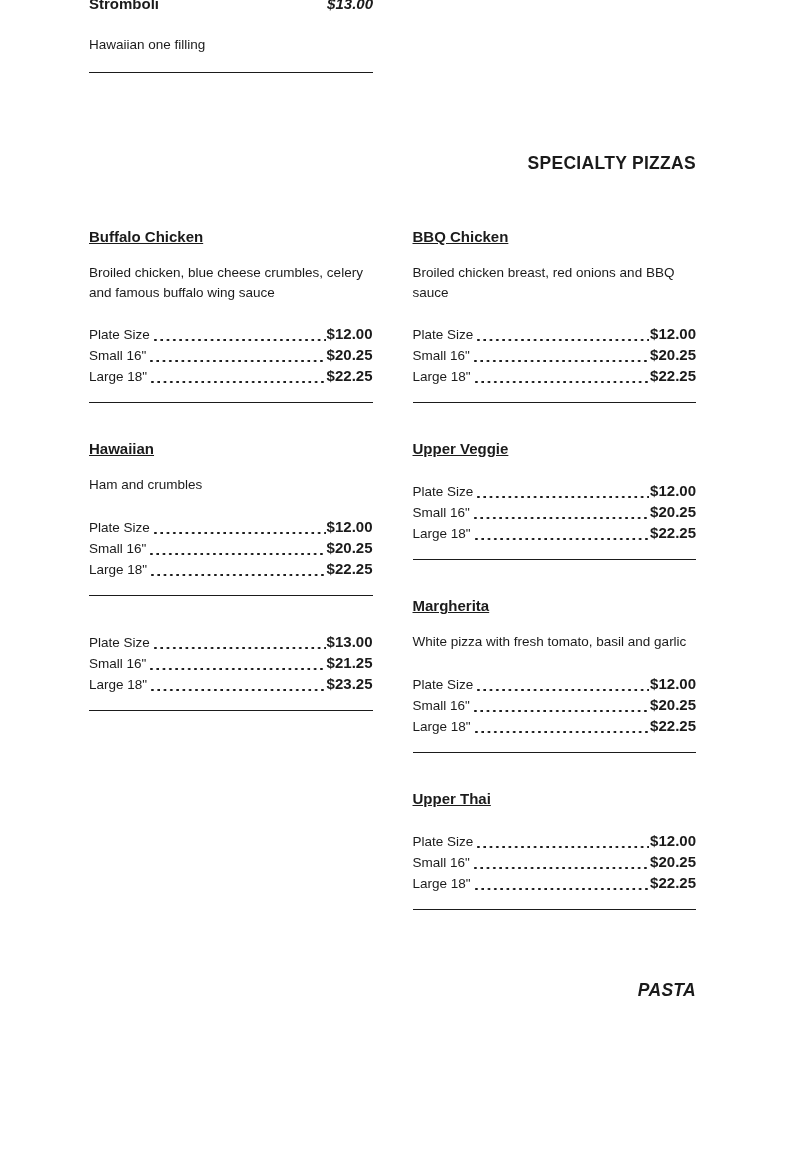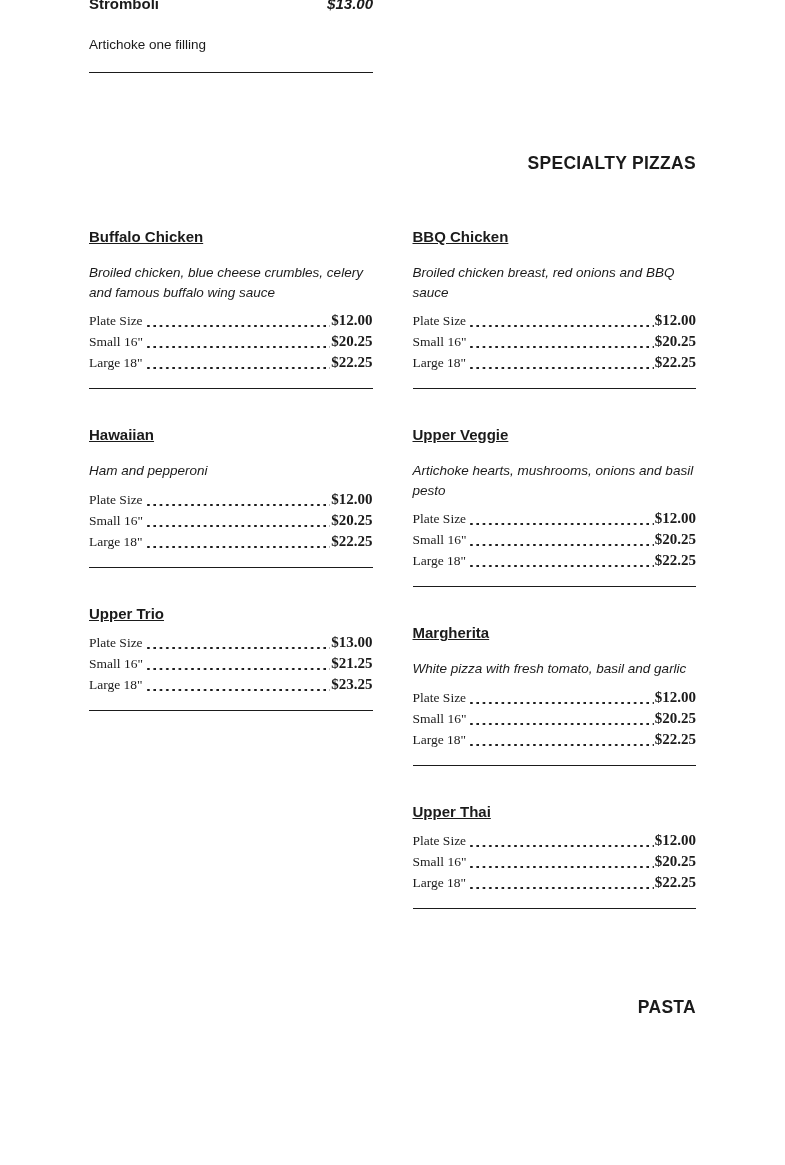--- a/index.html
+++ b/index.html
@@ -36,36 +36,36 @@
 
   
   .section-title {
     font-size: 17.5px;
     font-weight: 700;
     letter-spacing: 0.3px;
     text-align: right;
     line-height: 24px;
     margin: 78px 0 0;
   }
-  .section-title.pasta-title { margin-top: 86px; }
+  .section-title.pasta-title { margin-top: 68px; font-style: italic; }
 
   
   .columns {
     display: flex;
     gap: 40px;
     margin-top: 52px;
     align-items: flex-start;
   }
   .col { width: 284px; }
 
   
   .menu-item + .menu-item { margin-top: 36px; }
   .item-title { font-size: 15px; font-weight: 700; line-height: 20px; margin: 0; text-decoration: underline; }
-  .item-desc { font-size: 13.5px; line-height: 19.5px; margin: 16px 0 0; font-style: italic; }
-  .price-rows { margin-top: 8px; font-family: Liberation Serif, serif; }
+  .item-desc { font-size: 13.5px; line-height: 19.5px; margin: 16px 0 0; }
+  .price-rows { margin-top: 22px; }
   .price-row {
     display: flex;
     align-items: baseline;
     line-height: 20px;
     white-space: nowrap;
   }
   .price-label { font-size: 13.5px; flex: 0 0 auto; }
   .leader {
     flex: 1 1 auto;
     align-self: flex-end;
@@ -82,21 +82,21 @@
 </head>
 <body>
 
 <div class="page">
 
   <section class="top-section">
     <div class="top-row">
       <span class="top-name">Stromboli</span>
       <span class="top-price">$13.00</span>
     </div>
-    <p class="top-desc">Artichoke one filling</p>
+    <p class="top-desc">Hawaiian one filling</p>
     <hr class="divider">
   </section>
 
   <h2 class="section-title">SPECIALTY PIZZAS</h2>
 
   <div class="columns">
     <div class="col">
   <div class="menu-item">
     <h3 class="item-title">Buffalo Chicken</h3>
     <p class="item-desc">Broiled chicken, blue cheese crumbles, celery and famous buffalo wing sauce</p>
@@ -117,45 +117,44 @@
     <span class="price-label">Large 18"</span>
     <span class="leader"></span>
     <span class="price">$22.25</span>
   </div>
 </div>
     <hr class="divider">
   </div>
 
   <div class="menu-item">
     <h3 class="item-title">Hawaiian</h3>
-    <p class="item-desc">Ham and pepperoni</p>
-    <div class="price-rows">
-  <div class="price-row">
-    <span class="price-label">Plate Size</span>
-    <span class="leader"></span>
-    <span class="price">$12.00</span>
-  </div>
-
-  <div class="price-row">
-    <span class="price-label">Small 16"</span>
-    <span class="leader"></span>
-    <span class="price">$20.25</span>
-  </div>
-
-  <div class="price-row">
-    <span class="price-label">Large 18"</span>
-    <span class="leader"></span>
-    <span class="price">$22.25</span>
-  </div>
-</div>
-    <hr class="divider">
-  </div>
-
-  <div class="menu-item">
-    <h3 class="item-title">Upper Trio</h3>
+    <p class="item-desc">Ham and crumbles</p>
+    <div class="price-rows">
+  <div class="price-row">
+    <span class="price-label">Plate Size</span>
+    <span class="leader"></span>
+    <span class="price">$12.00</span>
+  </div>
+
+  <div class="price-row">
+    <span class="price-label">Small 16"</span>
+    <span class="leader"></span>
+    <span class="price">$20.25</span>
+  </div>
+
+  <div class="price-row">
+    <span class="price-label">Large 18"</span>
+    <span class="leader"></span>
+    <span class="price">$22.25</span>
+  </div>
+</div>
+    <hr class="divider">
+  </div>
+
+  <div class="menu-item">
     <div class="price-rows">
   <div class="price-row">
     <span class="price-label">Plate Size</span>
     <span class="leader"></span>
     <span class="price">$13.00</span>
   </div>
 
   <div class="price-row">
     <span class="price-label">Small 16"</span>
     <span class="leader"></span>
@@ -192,21 +191,20 @@
     <span class="price-label">Large 18"</span>
     <span class="leader"></span>
     <span class="price">$22.25</span>
   </div>
 </div>
     <hr class="divider">
   </div>
 
   <div class="menu-item">
     <h3 class="item-title">Upper Veggie</h3>
-    <p class="item-desc">Artichoke hearts, mushrooms, onions and basil pesto</p>
     <div class="price-rows">
   <div class="price-row">
     <span class="price-label">Plate Size</span>
     <span class="leader"></span>
     <span class="price">$12.00</span>
   </div>
 
   <div class="price-row">
     <span class="price-label">Small 16"</span>
     <span class="leader"></span>

